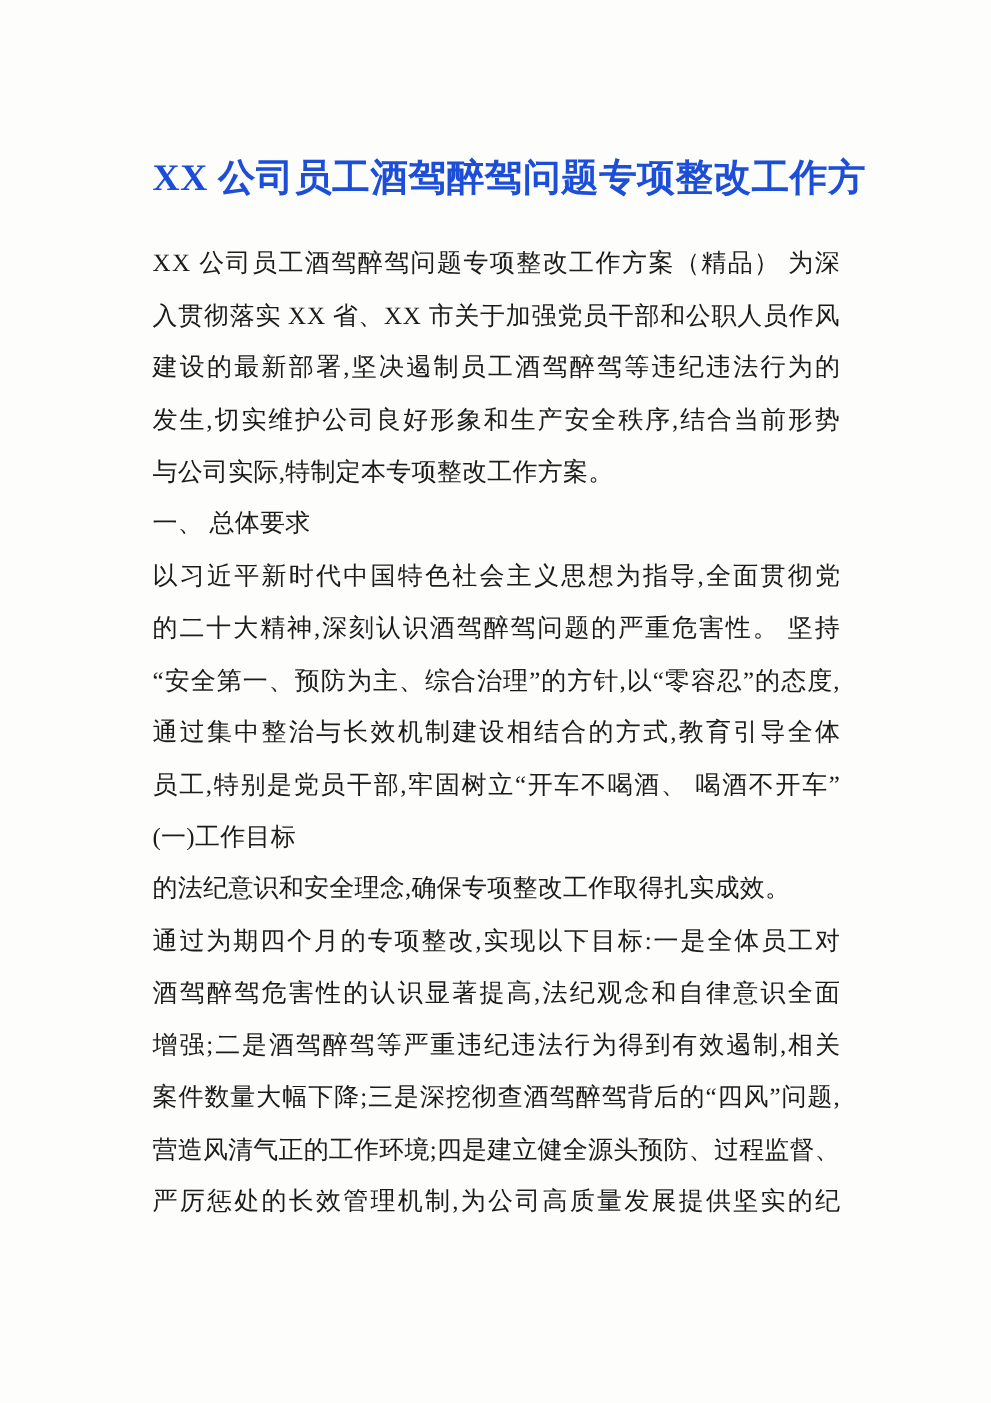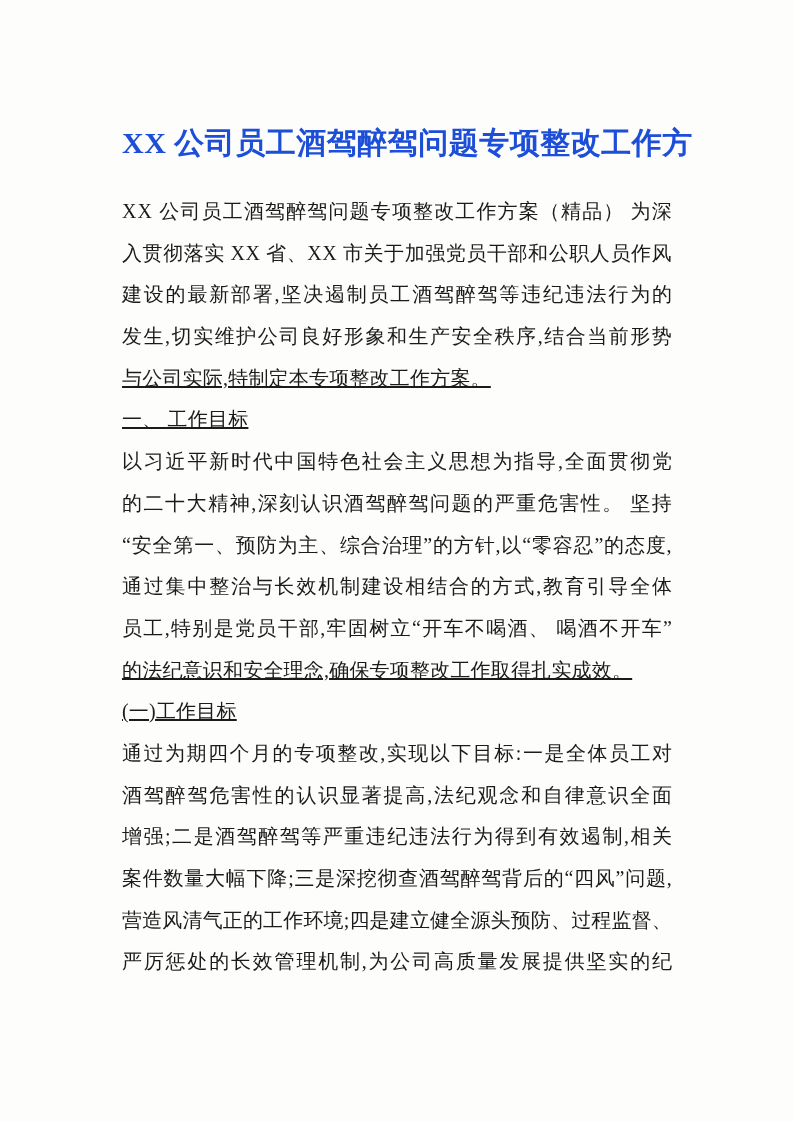--- a/index.html
+++ b/index.html
@@ -48,21 +48,20 @@
   
   .j {
     display: flex;
     justify-content: space-between;
     letter-spacing: 0;
   }
   .j span { display: inline-block; }
   
   .n {
     text-align: left;
-    text-decoration: underline;
   }
 </style>
 </head>
 <body>
 
 <div class="page">
   <div class="content">
 
     <h1 class="doc-title">
       <span class="title-line">XX 公司员工酒驾醉驾问题专项整改工作方</span>
@@ -184,21 +183,21 @@
           <span>,</span>
           <span>结</span>
           <span>合</span>
           <span>当</span>
           <span>前</span>
           <span>形</span>
           <span>势</span>
         </div>
       <div class="line n">与公司实际,特制定本专项整改工作方案。</div>
 
-      <div class="line n">一、 工作目标</div>
+      <div class="line n">一、 总体要求</div>
 
       <div class="line j">
           <span>以</span>
           <span>习</span>
           <span>近</span>
           <span>平</span>
           <span>新</span>
           <span>时</span>
           <span>代</span>
           <span>中</span>
@@ -334,23 +333,23 @@
           <span>酒</span>
           <span>、</span>
           <span>&nbsp;</span>
           <span>喝</span>
           <span>酒</span>
           <span>不</span>
           <span>开</span>
           <span>车</span>
           <span>”</span>
         </div>
+      <div class="line n">(一)工作目标</div>
+
       <div class="line n">的法纪意识和安全理念,确保专项整改工作取得扎实成效。</div>
-
-      <div class="line n">(一)工作目标</div>
 
       <div class="line j">
           <span>通</span>
           <span>过</span>
           <span>为</span>
           <span>期</span>
           <span>四</span>
           <span>个</span>
           <span>月</span>
           <span>的</span>

